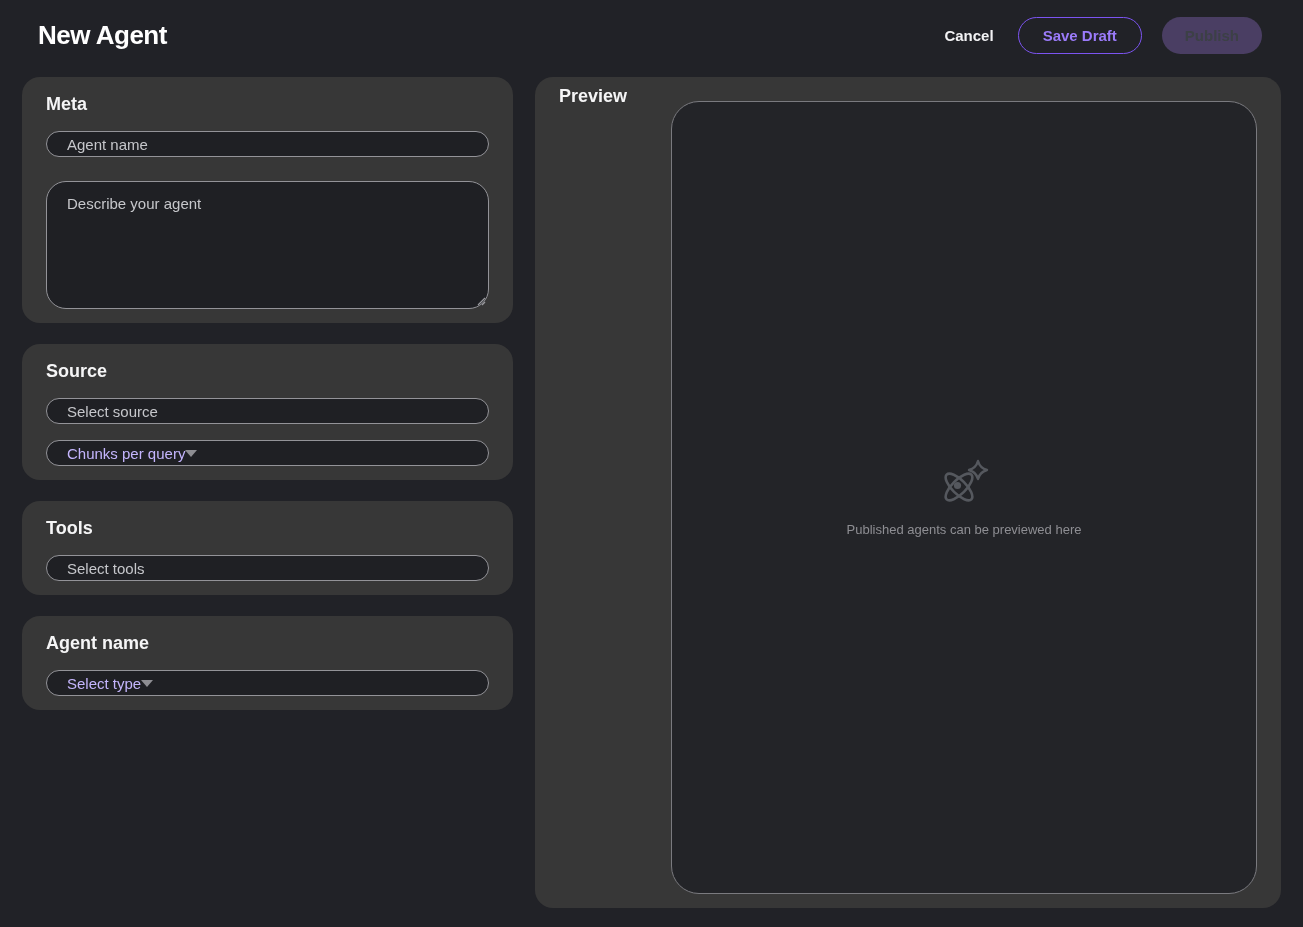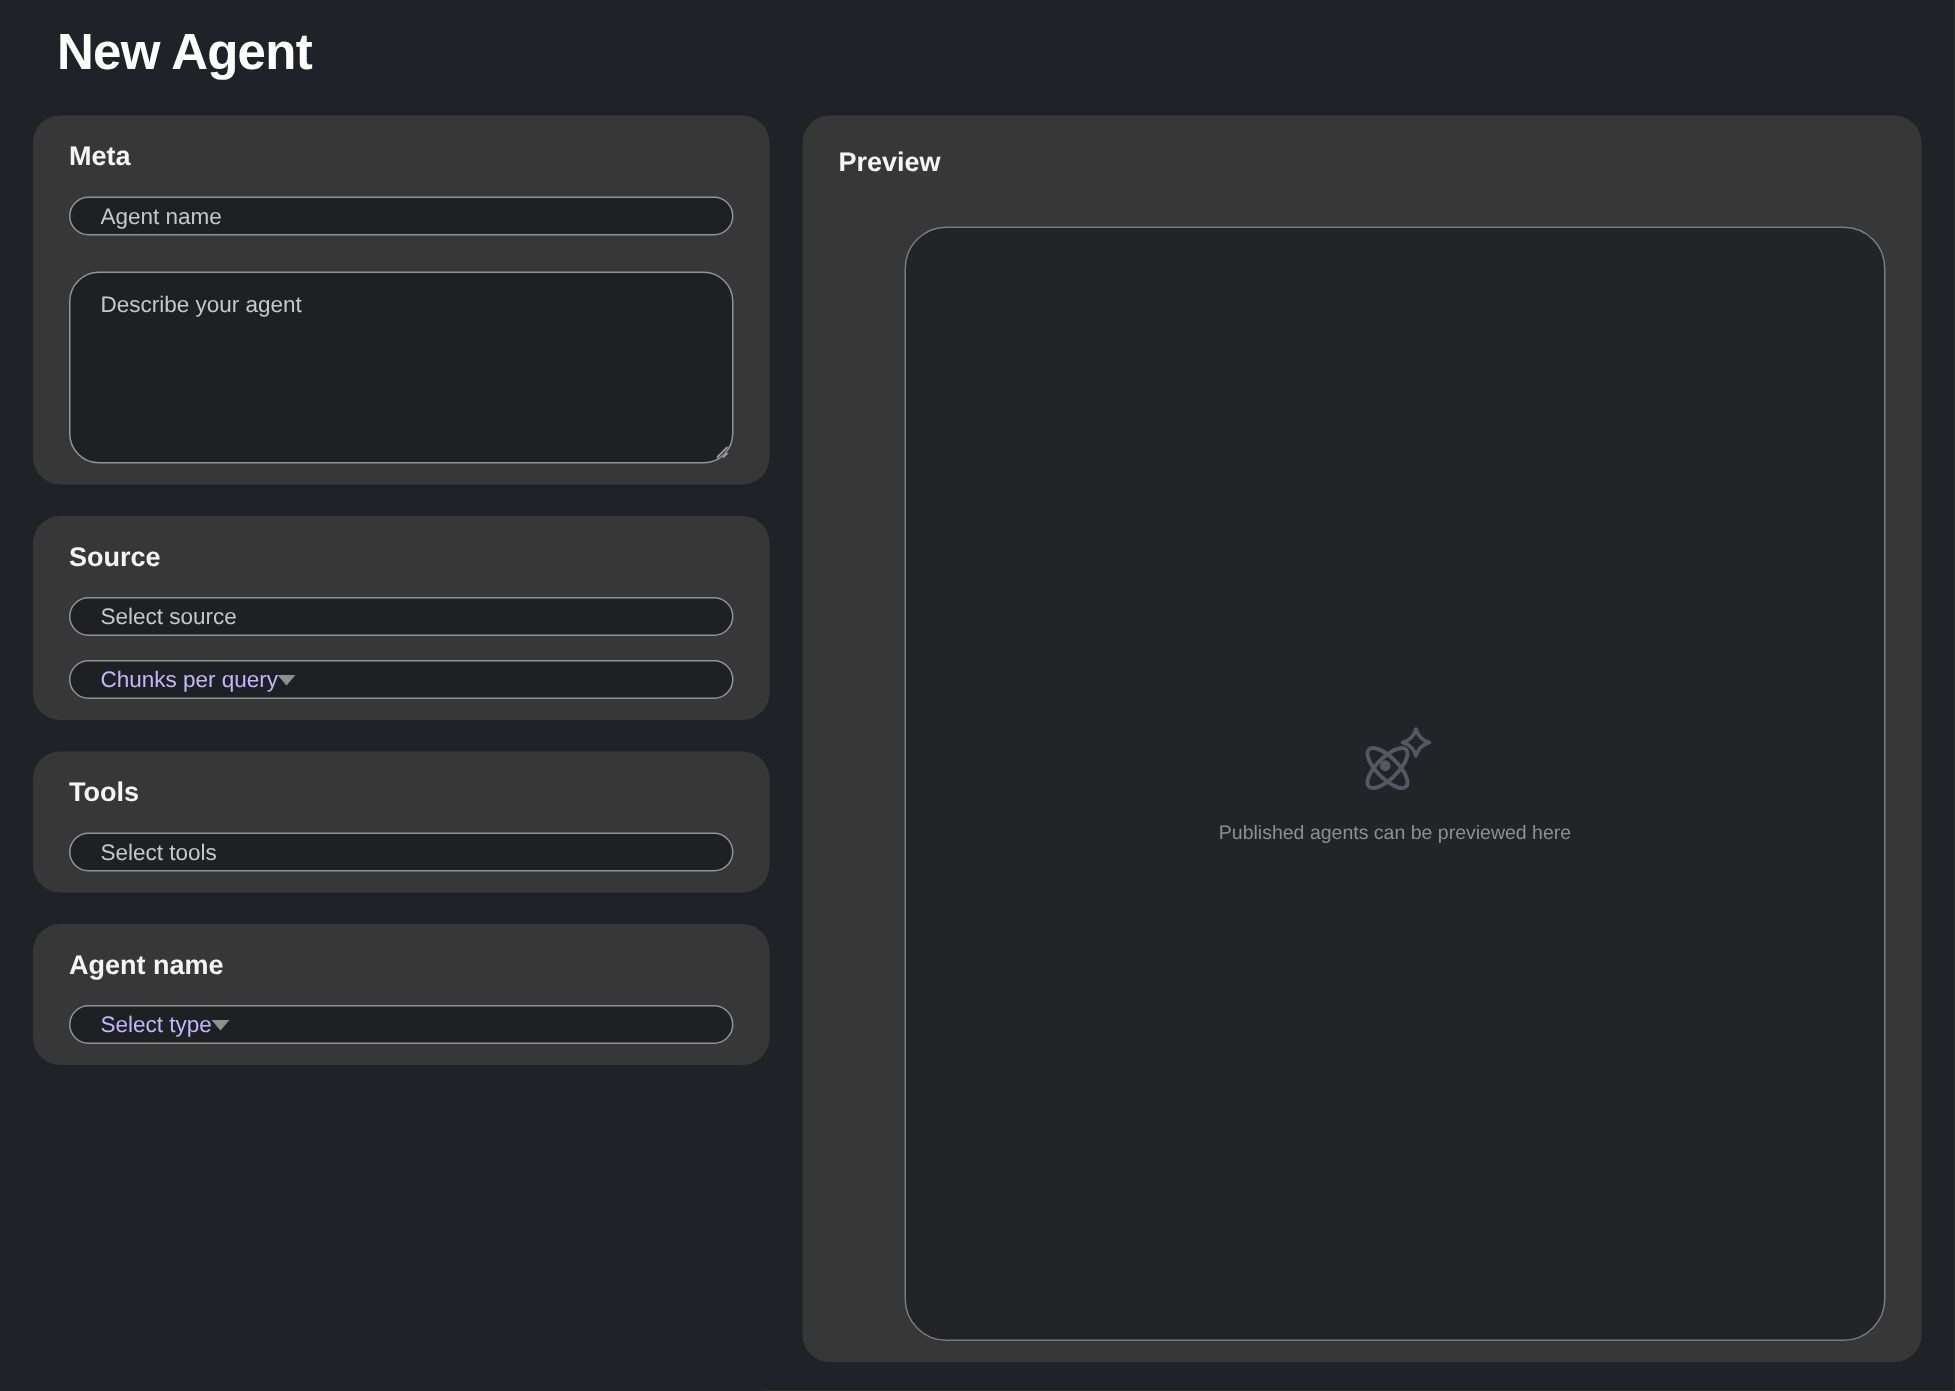--- a/index.html
+++ b/index.html
@@ -12,21 +12,21 @@
 
   
   .header {
     height: 70px;
     display: flex;
     align-items: center;
     justify-content: space-between;
     padding: 0 41px 0 38px;
   }
   .page-title {
-    font-size: 34px;
+    font-size: 26px;
     font-weight: 800;
     letter-spacing: -0.5px;
     color: #ffffff;
   }
   .header-actions { display: flex; align-items: center; gap: 20px; }
   .btn {
     font-family: inherit;
     font-size: 15px;
     font-weight: 600;
     height: 37px;
@@ -132,23 +132,22 @@
     font-size: 15px;
     font-weight: 600;
     font-family: inherit;
     cursor: pointer;
   }
 
   
   .preview-card {
     background: #373737;
     border-radius: 18px;
-    padding: 20px 24px 14px 24px;
-    display: flex;
-    flex-direction: column;
+    padding: 8px 24px 14px 24px;
+    display: flex;
     height: 831px;
   }
   .preview-box {
     flex: 1;
     margin-top: 16px;
     background: #232428;
     border: 1px solid #7a7a7f;
     border-radius: 28px;
     display: flex;
     flex-direction: column;
@@ -157,20 +156,25 @@
     gap: 14px;
     margin-left: 44px;
   }
   .preview-empty-msg { font-size: 13px; color: #8e8e93; }
 </style>
 </head>
 <body>
 
 <div class="header">
   <h1 class="page-title">New Agent</h1>
+  <div class="header-actions">
+    <button class="btn btn-cancel">Cancel</button>
+    <button class="btn btn-save">Save Draft</button>
+    <button class="btn btn-publish">Publish</button>
+  </div>
 </div>
 
 <div class="main">
 
   <div class="col-left">
 
     <div class="card">
       <div class="card-title">Meta</div>
       <input class="field" type="text" placeholder="Agent name" style="">
       <div class="textarea-wrap">

